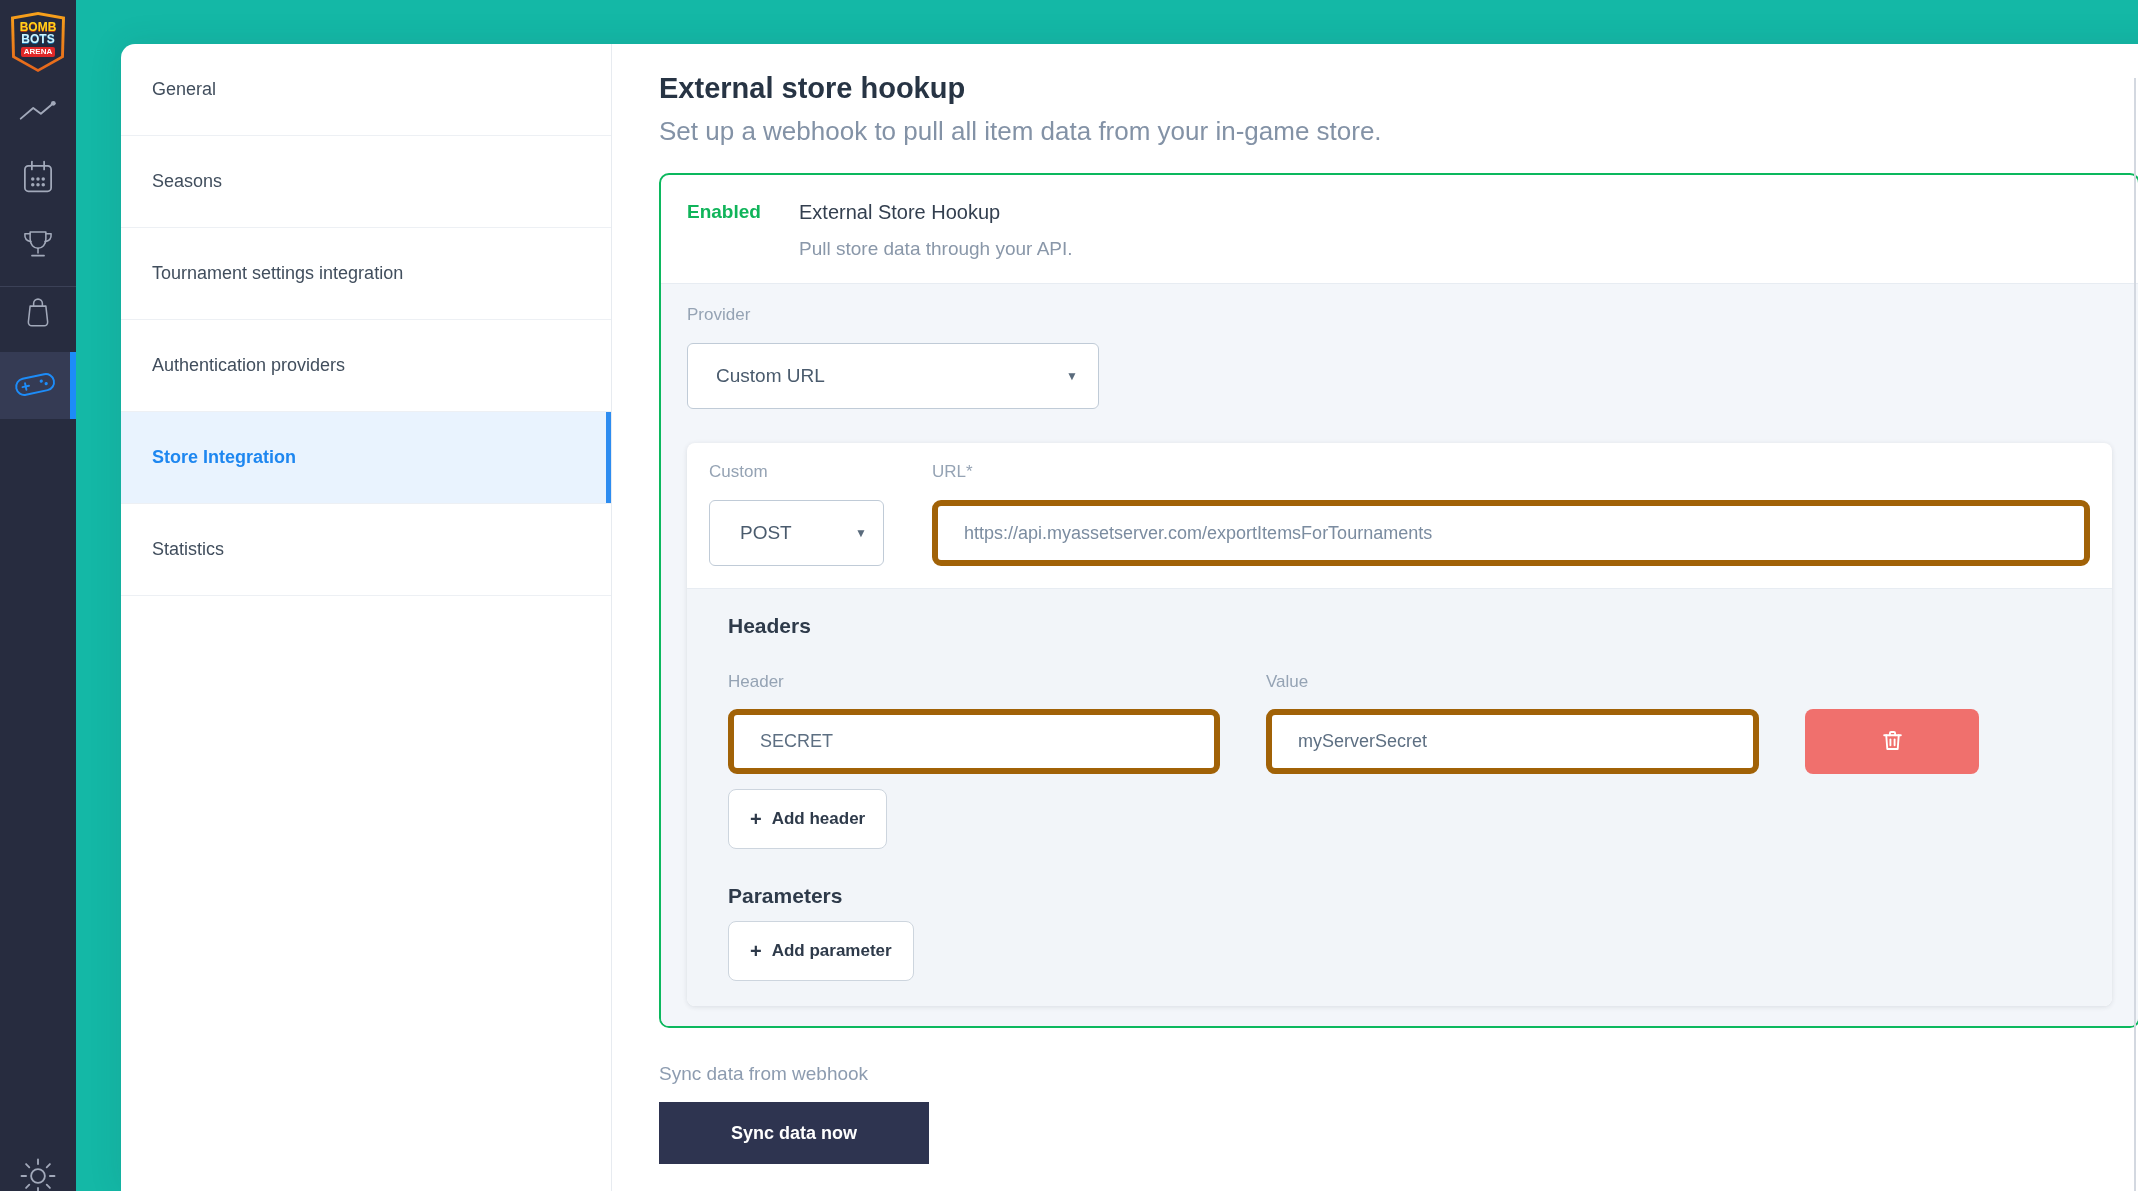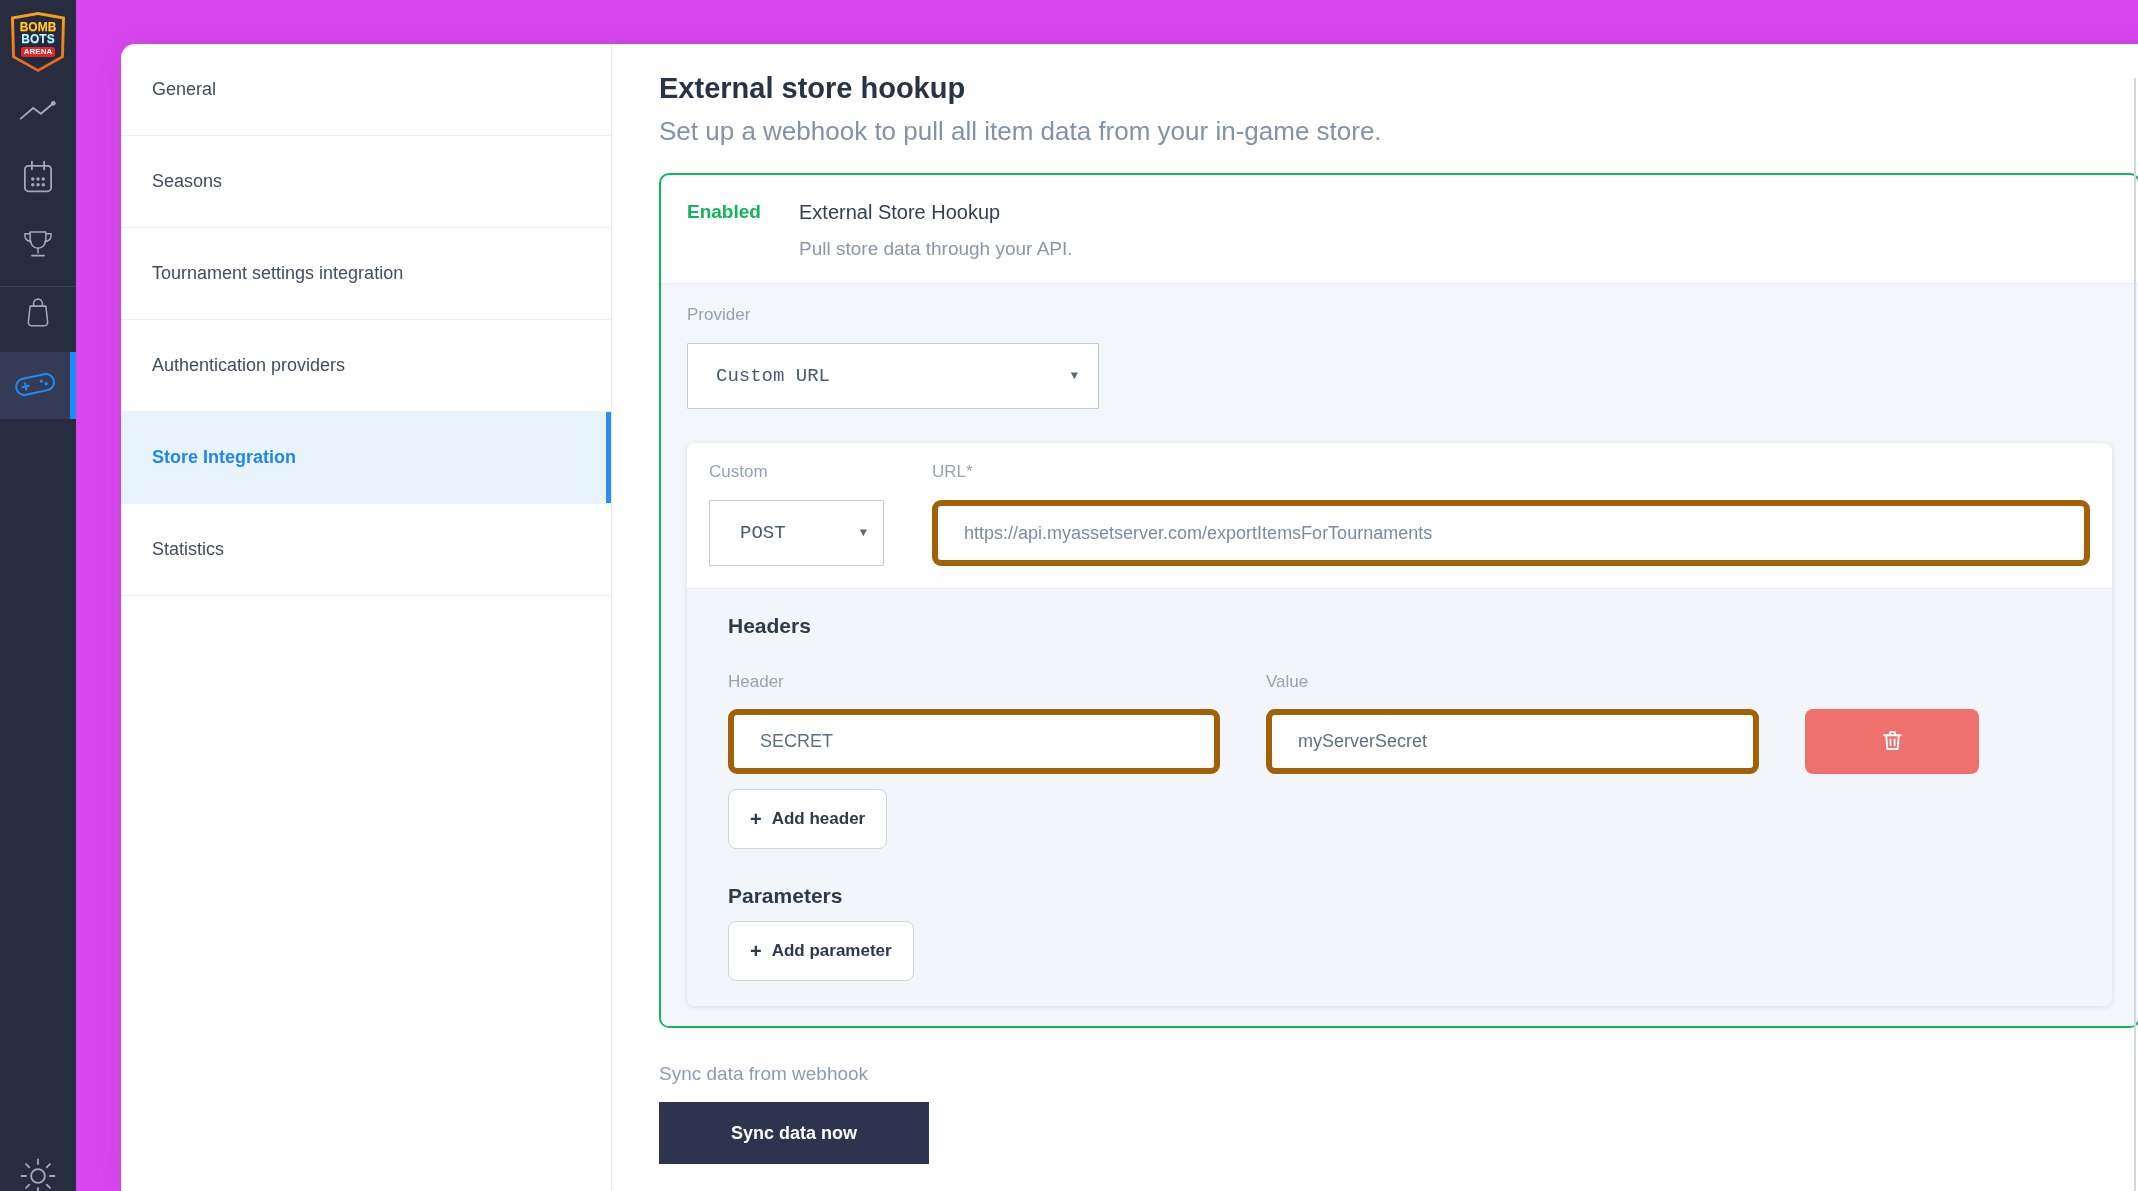--- a/index.html
+++ b/index.html
@@ -1,17 +1,17 @@
 <!DOCTYPE html>
 <html><head>
 <meta charset="utf-8">
 <style>
   * { margin:0; padding:0; box-sizing:border-box; }
   html,body { font-family:"Liberation Sans", sans-serif; }
-  .page { position:relative; width:2138px; height:1191px; background:#d946ef; overflow:hidden; }
+  .page { position:relative; width:2138px; height:1191px; background:#14b8a6; overflow:hidden; }
 
   
   .sidebar { position:absolute; left:0; top:0; width:76px; height:1191px; background:#272c3f; z-index:5; }
   .logo-badge { position:absolute; left:11px; top:12px; width:54px; height:60px;
     background:linear-gradient(180deg,#f7a21b,#e4641c); clip-path:polygon(50% 100%,2% 76%,0% 8%,50% 0%,100% 8%,98% 76%);
     display:flex; align-items:center; justify-content:center; }
   .logo-inner { width:48px; height:54px; background:#232a3e; clip-path:polygon(50% 100%,2% 76%,0% 8%,50% 0%,100% 8%,98% 76%);
     display:flex; flex-direction:column; align-items:center; justify-content:flex-start; padding-top:7px; }
   .logo-line1 { font-size:12px; font-weight:900; color:#ffd21c; letter-spacing:0; line-height:11px; text-shadow:0 1px 0 #b3400f; }
   .logo-line2 { font-size:12px; font-weight:900; color:#cdf6ff; line-height:12px; text-shadow:0 1px 0 #1b6fa8; }
@@ -38,22 +38,22 @@
 
   
   .hookup-card { border:2px solid #0cb85e; border-radius:10px; background:#fff; }
   .hookup-head { display:flex; padding:25px 26px 23px; }
   .status-enabled { width:75px; margin-right:37px; font-size:19px; font-weight:700; color:#10b45a; line-height:24px; }
   .hookup-title { font-size:20px; line-height:24px; color:#333f4f; font-weight:500; margin-bottom:14px; }
   .hookup-subtitle { font-size:19px; line-height:22px; color:#8997a9; }
   .hookup-body { background:#f3f6fa; border-top:1px solid #e7ecf2; border-radius:0 0 8px 8px; padding:22px 26px 20px; }
 
   .field-label { font-size:17px; line-height:18px; color:#95a3b4; }
-  .selectbox { height:66px; background:#fff; border:1px solid #c0cbd7; border-radius:1px; display:flex; align-items:center;
-    justify-content:space-between; padding:0 20px 0 28px; font-size:19px; color:#4a5b6d; cursor:pointer;font-family:Liberation Mono, monospace; }
+  .selectbox { height:66px; background:#fff; border:1px solid #c0cbd7; border-radius:6px; display:flex; align-items:center;
+    justify-content:space-between; padding:0 20px 0 28px; font-size:19px; color:#4a5b6d; cursor:pointer; }
   .caret { font-size:12px; color:#5a6b7c; }
   .provider-label { margin-bottom:19px; }
   .provider-select { width:412px; }
 
   .inner-card { margin-top:34px; background:#fff; border-radius:8px; box-shadow:0 1px 5px rgba(31,45,61,.12); }
   .req-row { display:flex; gap:48px; padding:20px 22px 22px; }
   .req-col-method { width:175px; flex:none; }
   .req-col-url { flex:1; }
   .req-row .field-label { display:block; margin-bottom:19px; }
   .method-select { width:175px; padding:0 16px 0 30px; }

